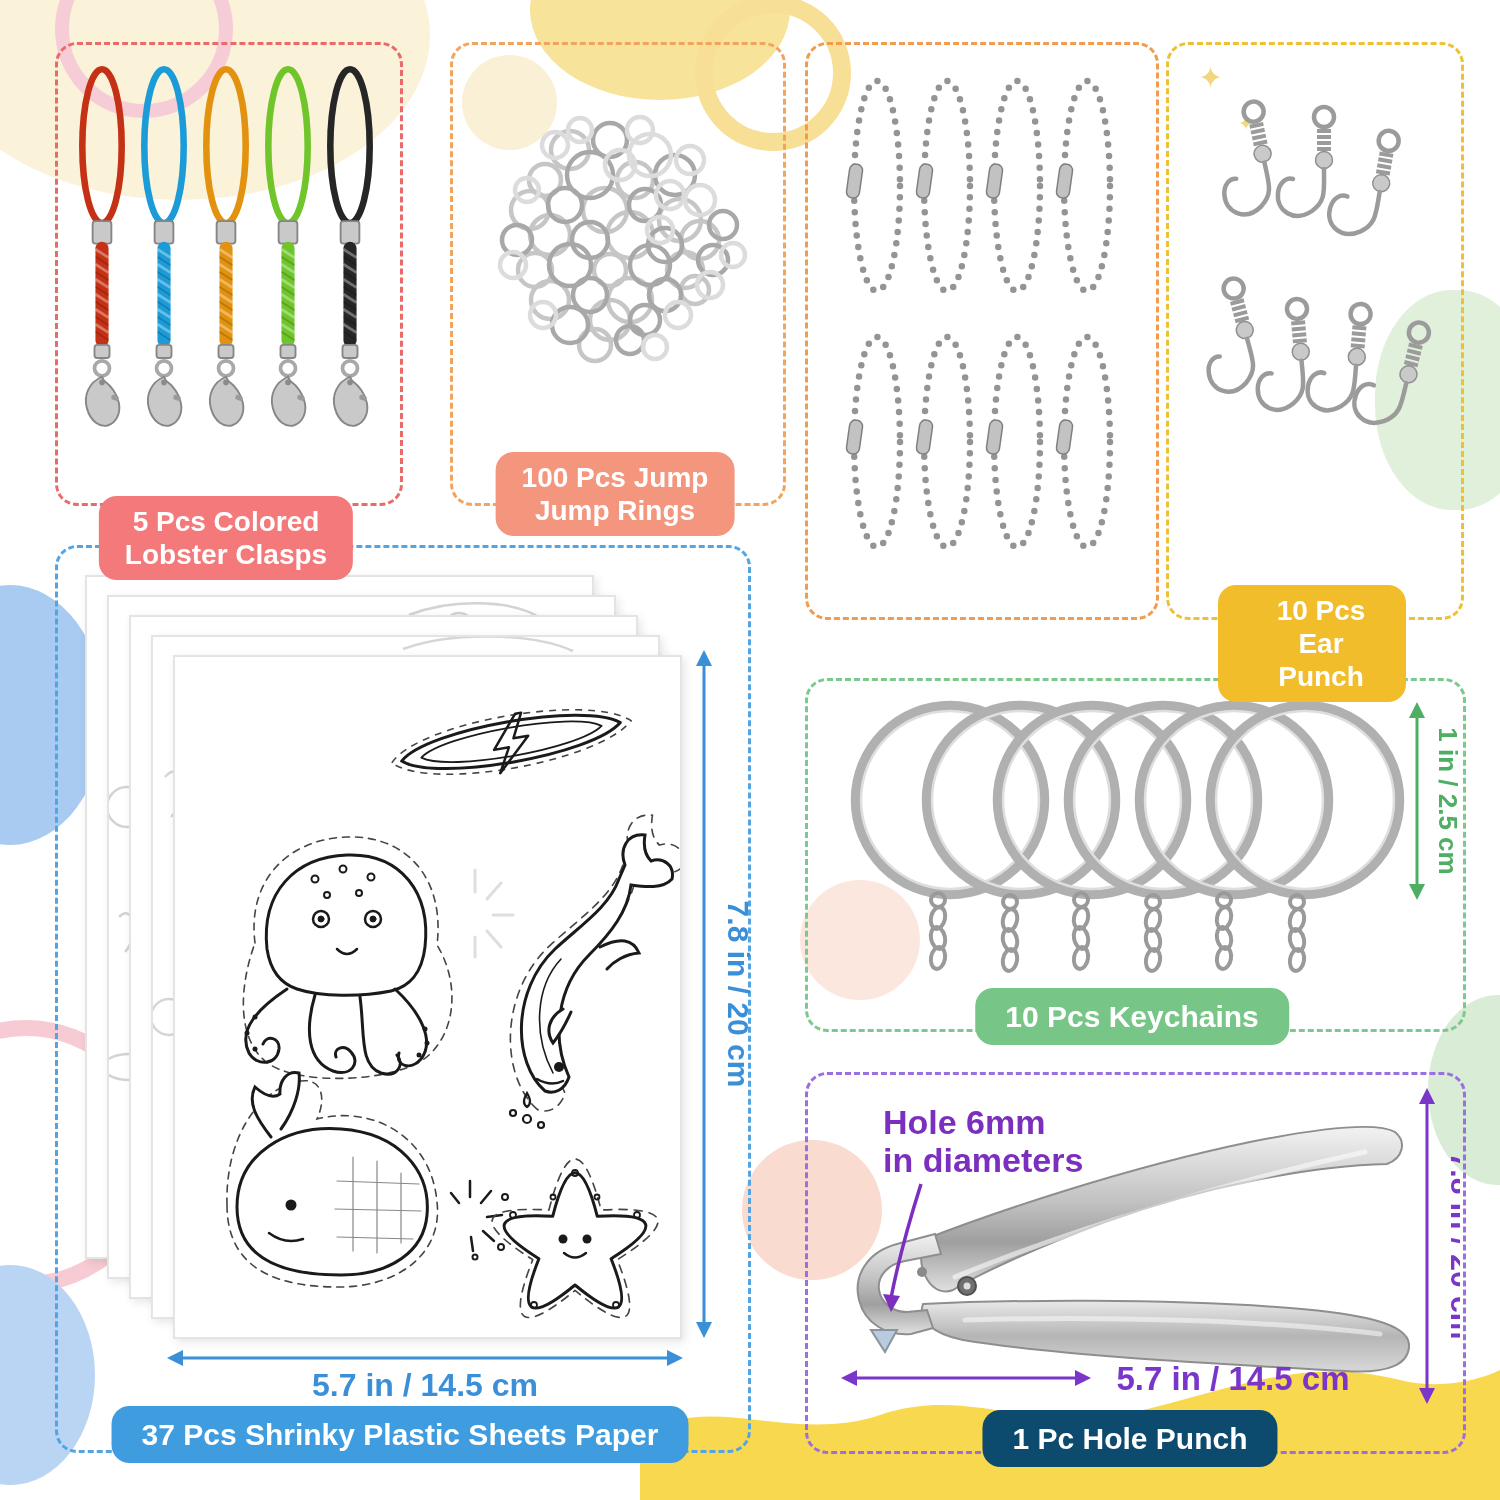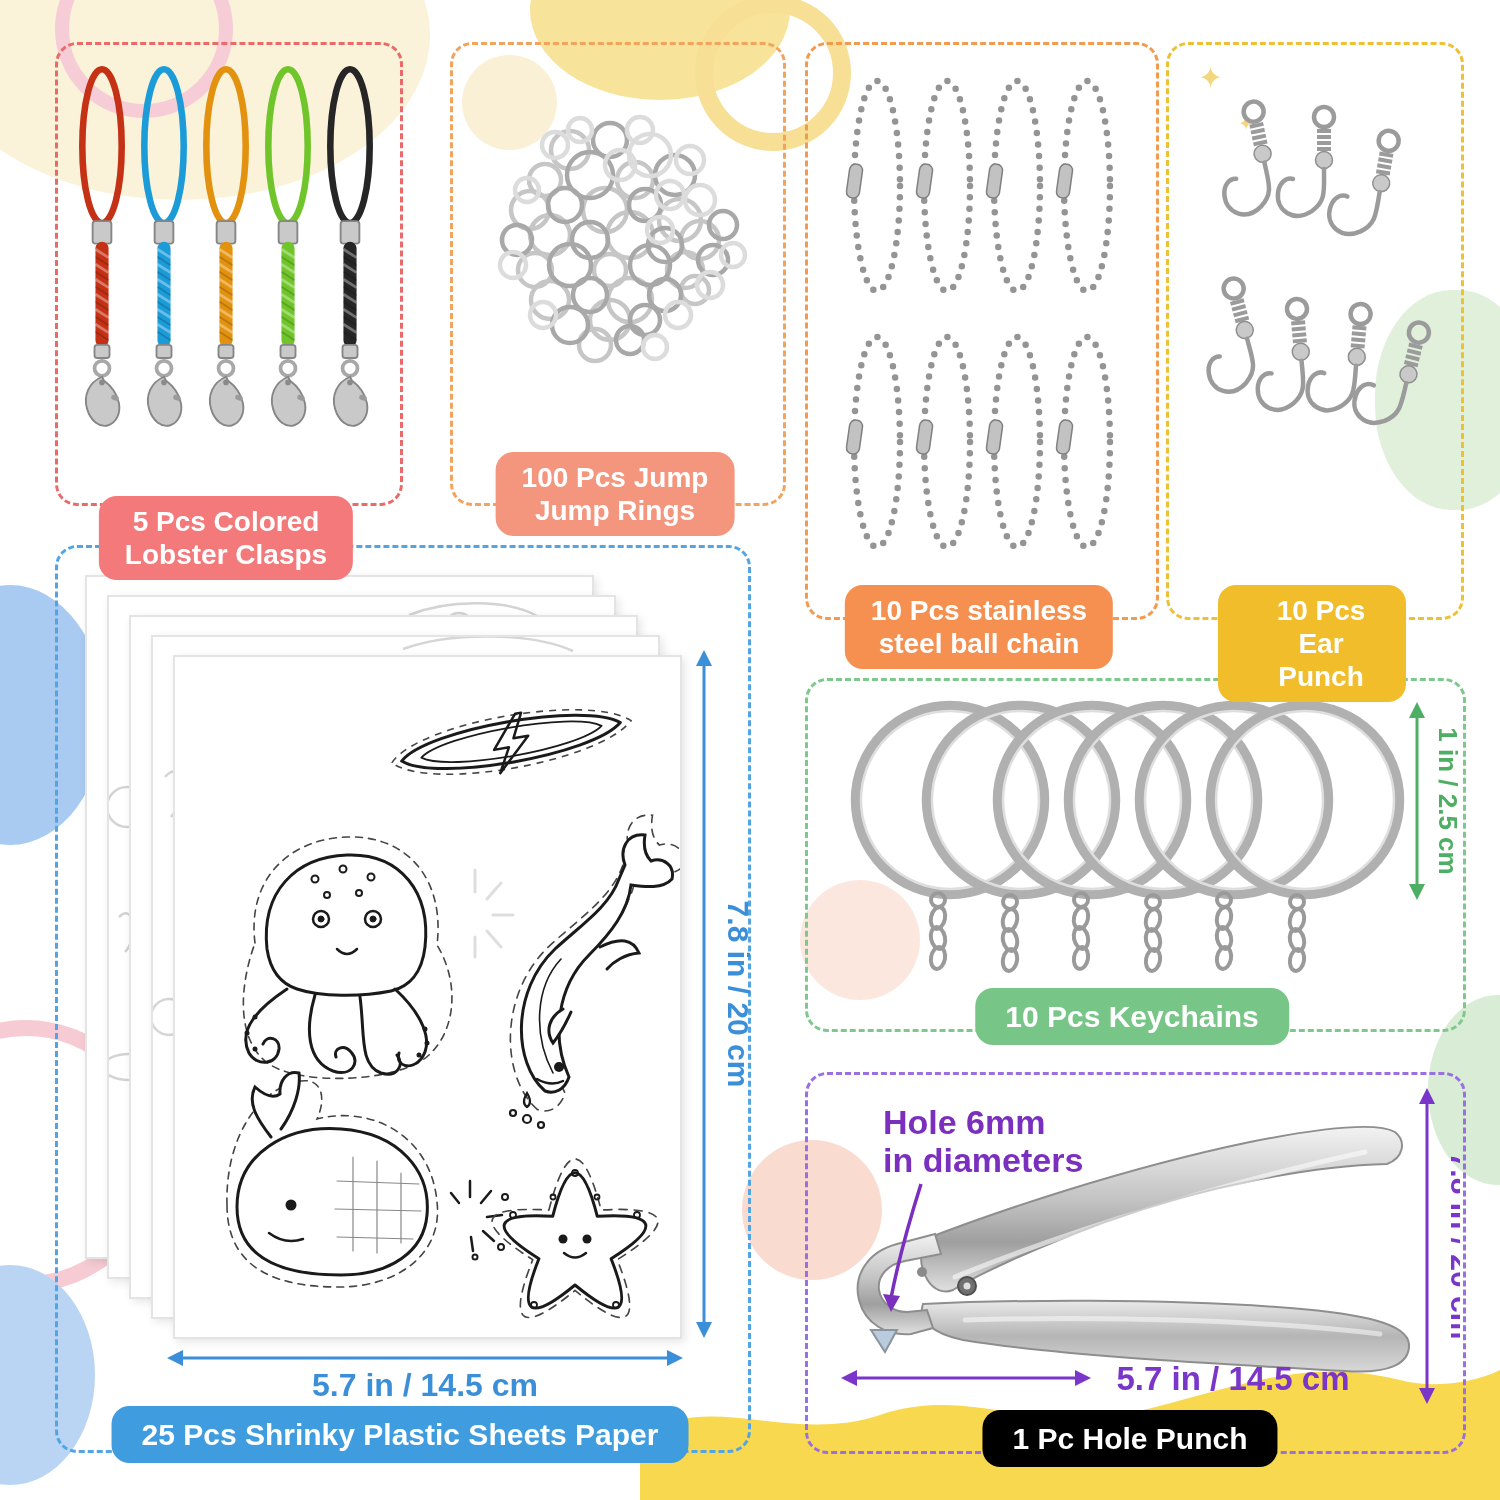--- a/index.html
+++ b/index.html
@@ -7,21 +7,21 @@
   .blob{position:absolute;border-radius:50%;z-index:0;}
   .ring-blob{position:absolute;border-radius:50%;background:transparent;z-index:0;}
   .wave{position:absolute;z-index:0;}
   .box{position:absolute;border:3px dashed;border-radius:22px;z-index:1;background:transparent;}
   .bx-red{border-color:#ea6a6a}.bx-orange{border-color:#f2a35c}.bx-orange2{border-color:#f29a4e}
   .bx-yellow{border-color:#edc133}.bx-blue{border-color:#52a5e2}.bx-green{border-color:#7cc88d}.bx-purple{border-color:#9a6fe0}
   .pill{position:absolute;transform:translateX(-50%);z-index:5;color:#fff;font-weight:bold;text-align:center;
         border-radius:18px;padding:9px 26px;font-size:28px;line-height:1.18;}
   .pill.single{font-size:30px;padding:11px 30px;white-space:nowrap;}
   .pill-red{background:#f4797a}.pill-salmon{background:#f4967e}.pill-orange{background:#f59051}
-  .pill-yellow{background:#f1bd2a}.pill-blue{background:#3f9cdf}.pill-green{background:#77c687}.pill-purple{background:#000000}
+  .pill-yellow{background:#f1bd2a}.pill-blue{background:#3f9cdf}.pill-green{background:#77c687}.pill-purple{background:#0c4a6e}
   .art{position:absolute;z-index:3;}
   .sheet{position:absolute;background:#fff;border:2px solid #e4e4e4;box-shadow:3px 3px 9px rgba(0,0,0,0.10);z-index:2;}
   .sheet svg{position:absolute;left:0;top:0;}
   .clasp-row{position:absolute;left:72px;top:58px;width:308px;height:392px;display:flex;justify-content:space-between;z-index:3;}
   .sparkle{position:absolute;color:#f2d77e;z-index:2;}
   .metal{fill:#c9c9c9;stroke:#868686;stroke-width:2px;}
 </style>
 </head>
 <body>
 
@@ -198,24 +198,20 @@
     </defs>
     <use href="#ballchain" transform="translate(42,6)"></use>
     <use href="#ballchain" transform="translate(112,6)"></use>
     <use href="#ballchain" transform="translate(182,6)"></use>
     <use href="#ballchain" transform="translate(252,6)"></use>
     <use href="#ballchain" transform="translate(42,262)"></use>
     <use href="#ballchain" transform="translate(112,262)"></use>
     <use href="#ballchain" transform="translate(182,262)"></use>
     <use href="#ballchain" transform="translate(252,262)"></use>
   </svg>
-  <div class="pill pill-orange" style="left:979px;top:585px;">
-    <div>10 Pcs stainless</div>
-    <div>steel ball chain</div>
-  </div>
 
   <div class="box bx-yellow" style="left:1166px;top:42px;width:292px;height:572px;"></div>
   <svg class="art" style="left:1166px;top:55px;" width="292" height="540" viewBox="0 0 292 540">
     <defs>
       <g id="earhook" fill="none" stroke="#9b9b9b">
         <circle cx="58" cy="14" r="10" stroke-width="4.5"></circle>
         <path d="M51,28 h14 M51,34 h14 M51,40 h14 M51,46 h14" stroke-width="4"></path>
         <circle cx="58" cy="57" r="8.5" fill="#c9c9c9" stroke="#8f8f8f" stroke-width="1.5"></circle>
         <path d="M58,66 C58,88 60,98 46,108 C28,120 10,108 12,90 C13,80 20,74 27,76" stroke-width="4.5" stroke-linecap="round"></path>
       </g>
@@ -350,21 +346,21 @@
     <polygon points="16,2 8,18 24,18" fill="#3b8fd8"></polygon>
     <polygon points="16,690 8,674 24,674" fill="#3b8fd8"></polygon>
     <text x="40" y="346" transform="rotate(90 40 346)" text-anchor="middle" font-size="30" font-weight="bold" fill="#3b8fd8">7.8 in / 20 cm</text>
   </svg>
   <svg class="art" style="left:165px;top:1342px;" width="520" height="62" viewBox="0 0 520 62">
     <line x1="14" y1="16" x2="506" y2="16" stroke="#3b8fd8" stroke-width="3"></line>
     <polygon points="2,16 18,8 18,24" fill="#3b8fd8"></polygon>
     <polygon points="518,16 502,8 502,24" fill="#3b8fd8"></polygon>
     <text x="260" y="54" text-anchor="middle" font-size="32" font-weight="bold" fill="#3b8fd8">5.7 in / 14.5 cm</text>
   </svg>
-  <div class="pill pill-blue single" style="left:400px;top:1406px;">25 Pcs Shrinky Plastic Sheets Paper</div>
+  <div class="pill pill-blue single" style="left:400px;top:1406px;">37 Pcs Shrinky Plastic Sheets Paper</div>
 
   <div class="box bx-green" style="left:805px;top:678px;width:655px;height:348px;"></div>
   <svg class="art" style="left:805px;top:680px;" width="655" height="344" viewBox="0 0 655 344">
     <defs>
       <g id="keyring">
         <circle cx="0" cy="0" r="94" fill="none" stroke="#b0b0b0" stroke-width="10.5"></circle>
         <circle cx="0" cy="0" r="89" fill="none" stroke="#dedede" stroke-width="2.5"></circle>
       </g>
       <g id="kchain" stroke="#9a9a9a" fill="none">
         <circle cx="0" cy="6" r="7" stroke-width="4"></circle>

